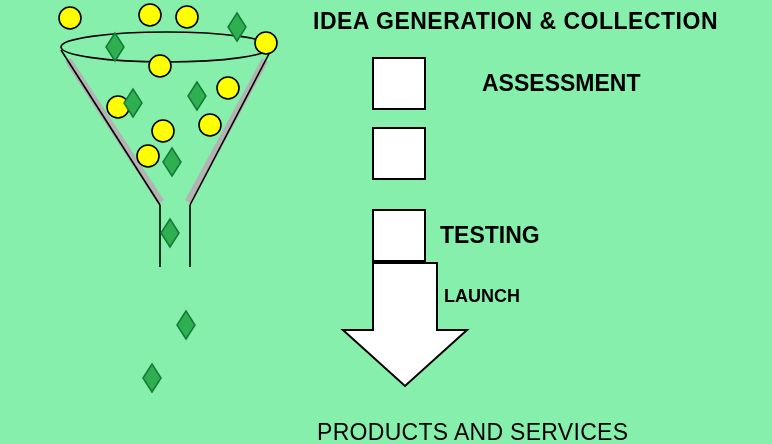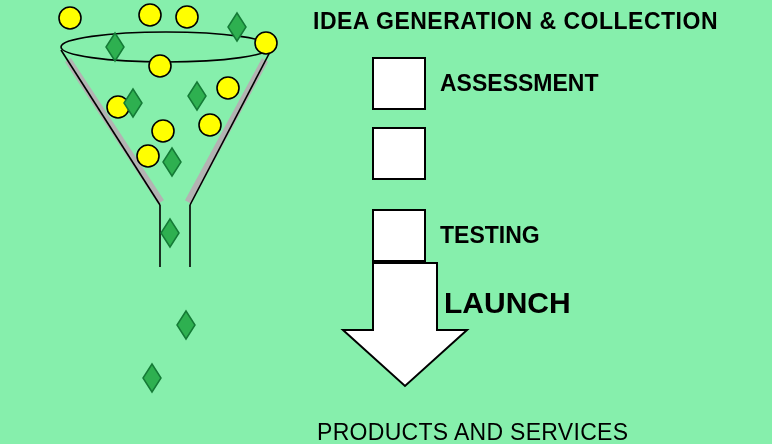--- a/index.html
+++ b/index.html
@@ -11,32 +11,32 @@
     overflow: hidden;
     font-family: "Liberation Sans", sans-serif;
     color: #000000;
   }
   .funnel-svg { position: absolute; left: 0; top: 0; }
   .title {
     position: absolute; left: 313px; top: 8px;
     font-size: 23px; font-weight: 700; letter-spacing: 0.5px; white-space: nowrap;
   }
   .stage { position: absolute; left: 372px; display: flex; align-items: center; height: 53px; }
-  .stage-0 { top: 57px; }
+  .stage-0 { top: 57px; gap: 42px; }
   .stage-1 { top: 127px; }
   .stage-2 { top: 209px; }
   .stage-box {
     width: 54px; height: 53px; box-sizing: border-box;
     border: 2px solid #000000; background: #ffffff; flex: 0 0 auto;
   }
   .stage-label { margin-left: 14px; font-size: 23px; font-weight: 700; white-space: nowrap; }
   .arrow-svg { position: absolute; left: 340px; top: 260px; }
   .launch-label {
     position: absolute; left: 444px; top: 286px;
-    font-size: 30px; font-weight: 700; white-space: nowrap;
+    font-size: 18px; font-weight: 700; white-space: nowrap;
   }
   .footer {
     position: absolute; left: 317px; top: 399px;
     font-size: 23px; font-weight: 400; letter-spacing: 0.3px; white-space: nowrap; margin-top: 20px;
   }
 </style>
 </head>
 <body>
 
 <div class="canvas">

